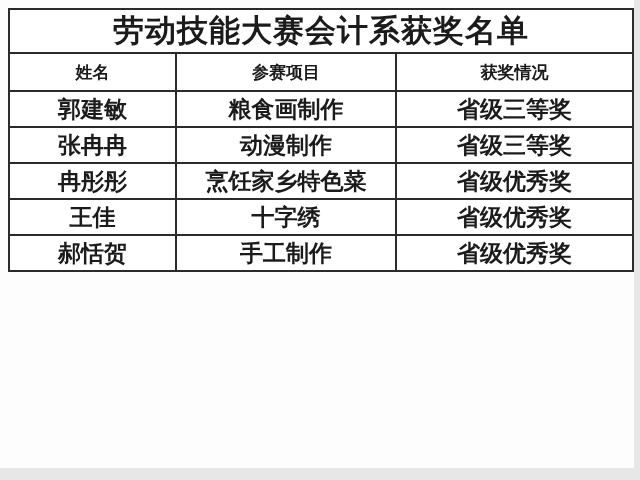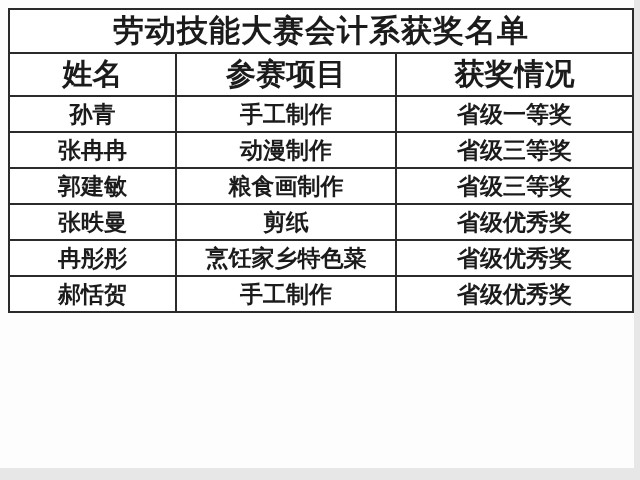--- a/index.html
+++ b/index.html
@@ -42,21 +42,21 @@
   }
   .title-cell {
     height: 42px;
     font-size: 31px;
     font-weight: 700;
     letter-spacing: 1px;
     margin-top: 44px;
   }
   .header-row th {
     height: 36px;
-    font-size: 30px;
+    font-size: 17px;
     font-weight: 600;
   }
   .data-row td {
     height: 34px;
     font-size: 23px;
     font-weight: 600;
   }
   .col-name   { width: 167px; }
   .col-project{ width: 220px; }
   .col-award  { width: 237px; }
@@ -75,42 +75,37 @@
   <tbody>
     <tr>
       <td class="title-cell" colspan="3">劳动技能大赛会计系获奖名单</td>
     </tr>
     <tr class="header-row">
       <th>姓名</th>
       <th>参赛项目</th>
       <th>获奖情况</th>
     </tr>
     <tr class="data-row">
-      <td>孙青</td>
-      <td>手工制作</td>
-      <td>省级一等奖</td>
+      <td>郭建敏</td>
+      <td>粮食画制作</td>
+      <td>省级三等奖</td>
     </tr>
     <tr class="data-row">
       <td>张冉冉</td>
       <td>动漫制作</td>
       <td>省级三等奖</td>
     </tr>
     <tr class="data-row">
-      <td>郭建敏</td>
-      <td>粮食画制作</td>
-      <td>省级三等奖</td>
-    </tr>
-    <tr class="data-row">
-      <td>张昳曼</td>
-      <td>剪纸</td>
+      <td>冉彤彤</td>
+      <td>烹饪家乡特色菜</td>
       <td>省级优秀奖</td>
     </tr>
     <tr class="data-row">
-      <td>冉彤彤</td>
-      <td>烹饪家乡特色菜</td>
+      <td>王佳</td>
+      <td>十字绣</td>
       <td>省级优秀奖</td>
     </tr>
     <tr class="data-row">
       <td>郝恬贺</td>
       <td>手工制作</td>
       <td>省级优秀奖</td>
     </tr>
   </tbody>
 </table>
 

